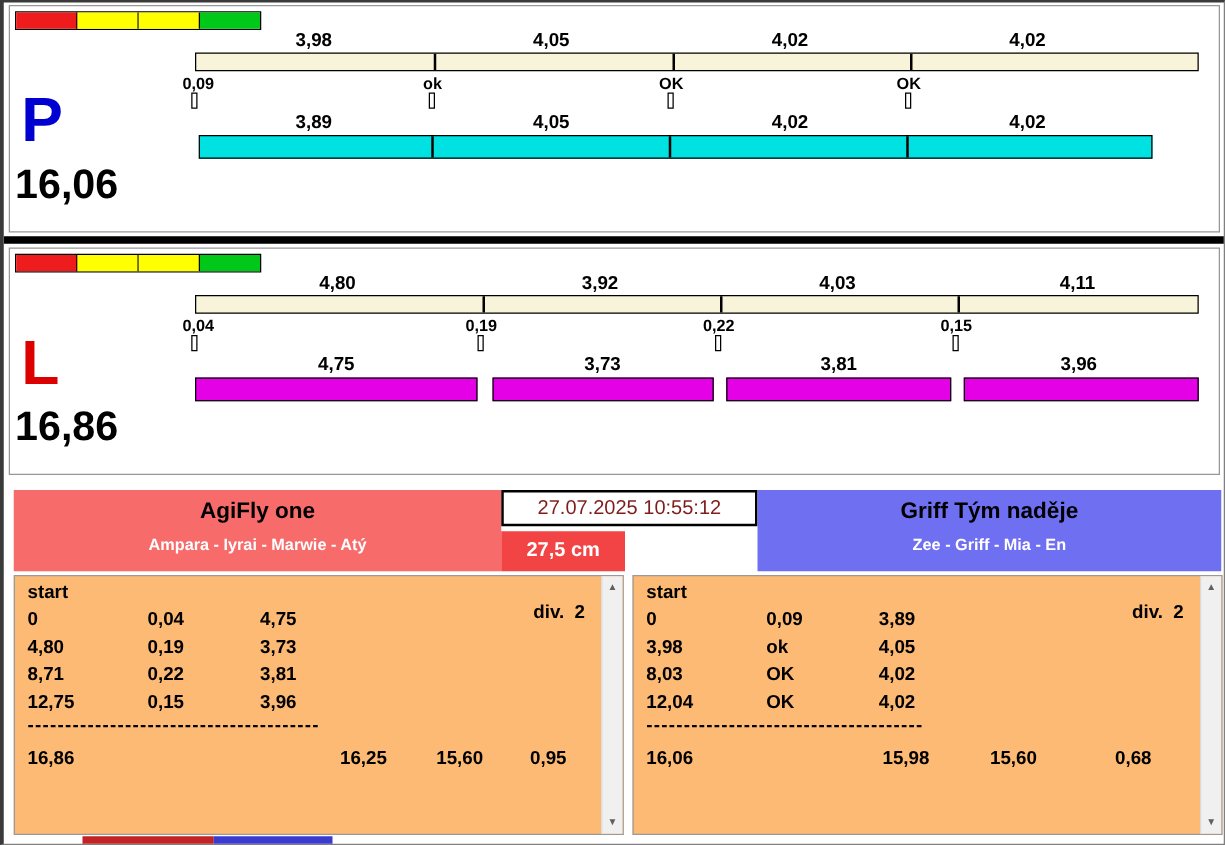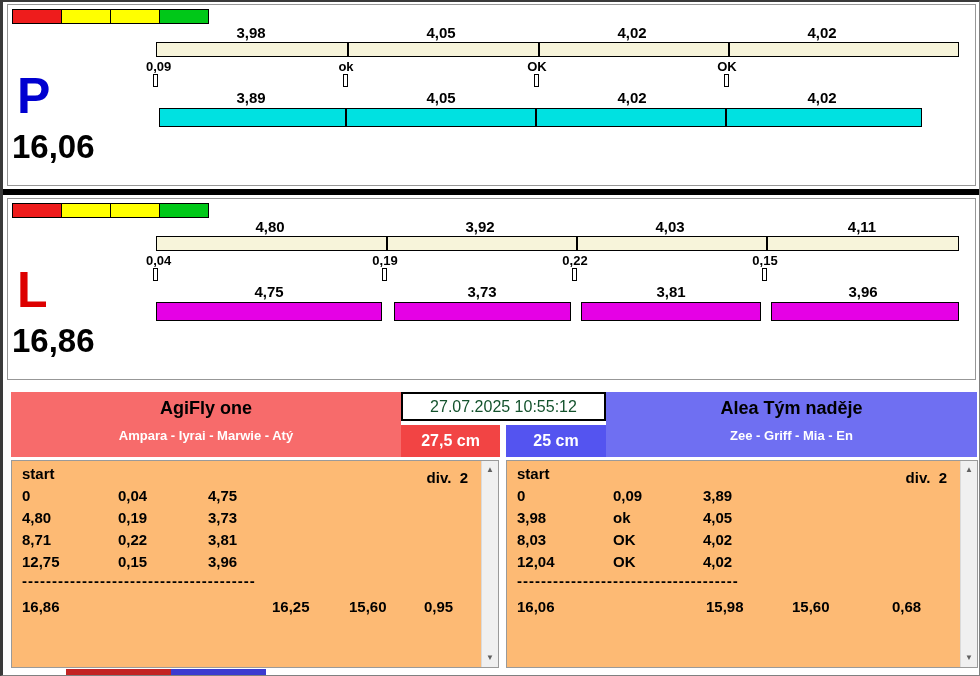--- a/index.html
+++ b/index.html
@@ -44,34 +44,34 @@
   .lane-total { position:absolute; left:4px; top:124px; font-size:33px; font-weight:bold; color:#000; line-height:1.1; }
 
   
   .team-box { position:absolute; top:390px; height:65px; }
   .team-left  { left:8px;  width:390px; background:var(--team-left-bg, #f76b6b); }
   .team-right { left:603px; width:371px; background:var(--team-right-bg, #6f6ff2); }
   .team-name { margin-top:6px; text-align:center; font-size:18px; font-weight:bold; color:#000; }
   .team-members { margin-top:9px; text-align:center; font-size:13px; font-weight:bold; color:#fff; }
 
   .timestamp-box { position:absolute; left:398px; top:390px; width:205px; height:29px;
-                   background:#fff; border:2px solid #000; font-size:16px; color:#14532d;
+                   background:#fff; border:2px solid #000; font-size:16px; color:#7f1d1d;
                    text-align:center; line-height:25px; }
   .height-box { position:absolute; top:423px; height:32px; text-align:center; line-height:32px;
                 font-size:16px; font-weight:bold; color:#fff; }
   .height-left  { left:398px; width:99px;  background:var(--height-left-bg, #f24444); }
   .height-right { left:503px; width:100px; background:var(--height-right-bg, #5454f0); }
 
   .results { position:absolute; top:458px; height:208px; background:#fdba74;
              border:1px solid #9a9a9a; font-size:15px; font-weight:bold; color:#000; }
   #results-left  { left:8px;  width:488px; }
   #results-right { left:503px; width:472px; }
   .r { position:absolute; white-space:pre; }
   .head-start { left:10px; top:4px; }
-  .head-div { right:30px; top:8px; }
+  .head-div { right:30px; top:20px; }
   .rc1 { left:10px; }
   .rc2 { left:106px; }
   .rc3 { left:196px; }
   .sep { left:10px; top:111px; letter-spacing:1px; }
   .tot { top:137px; }
 
   .vscroll { position:absolute; top:0; right:0; bottom:0; width:17px;
              background:#f0f0f0; border-left:1px solid #dadada; }
   .arr { position:absolute; left:0; right:0; text-align:center; font-size:8px; color:#606060;
          height:16px; line-height:16px; }
@@ -176,24 +176,23 @@
     <div class="lane-total">16,86</div>
   </section>
 
   <div class="team-box team-left">
     <div class="team-name">AgiFly one</div>
     <div class="team-members">Ampara - Iyrai - Marwie - Atý</div>
   </div>
 
   <div class="timestamp-box">27.07.2025 10:55:12</div>
   <div class="height-box height-left">27,5 cm</div>
-  <div class="height-box height-right">25 cm</div>
 
   <div class="team-box team-right">
-    <div class="team-name">Alea Tým naděje</div>
+    <div class="team-name">Griff Tým naděje</div>
     <div class="team-members">Zee - Griff - Mia - En</div>
   </div>
 
   <div class="results" id="results-left">
     <span class="r head-start">start</span>
     <span class="r head-div">div.  2</span>
 
     <span class="r rc1" style="top:26px">0</span>
     <span class="r rc2" style="top:26px">0,04</span>
     <span class="r rc3" style="top:26px">4,75</span>

